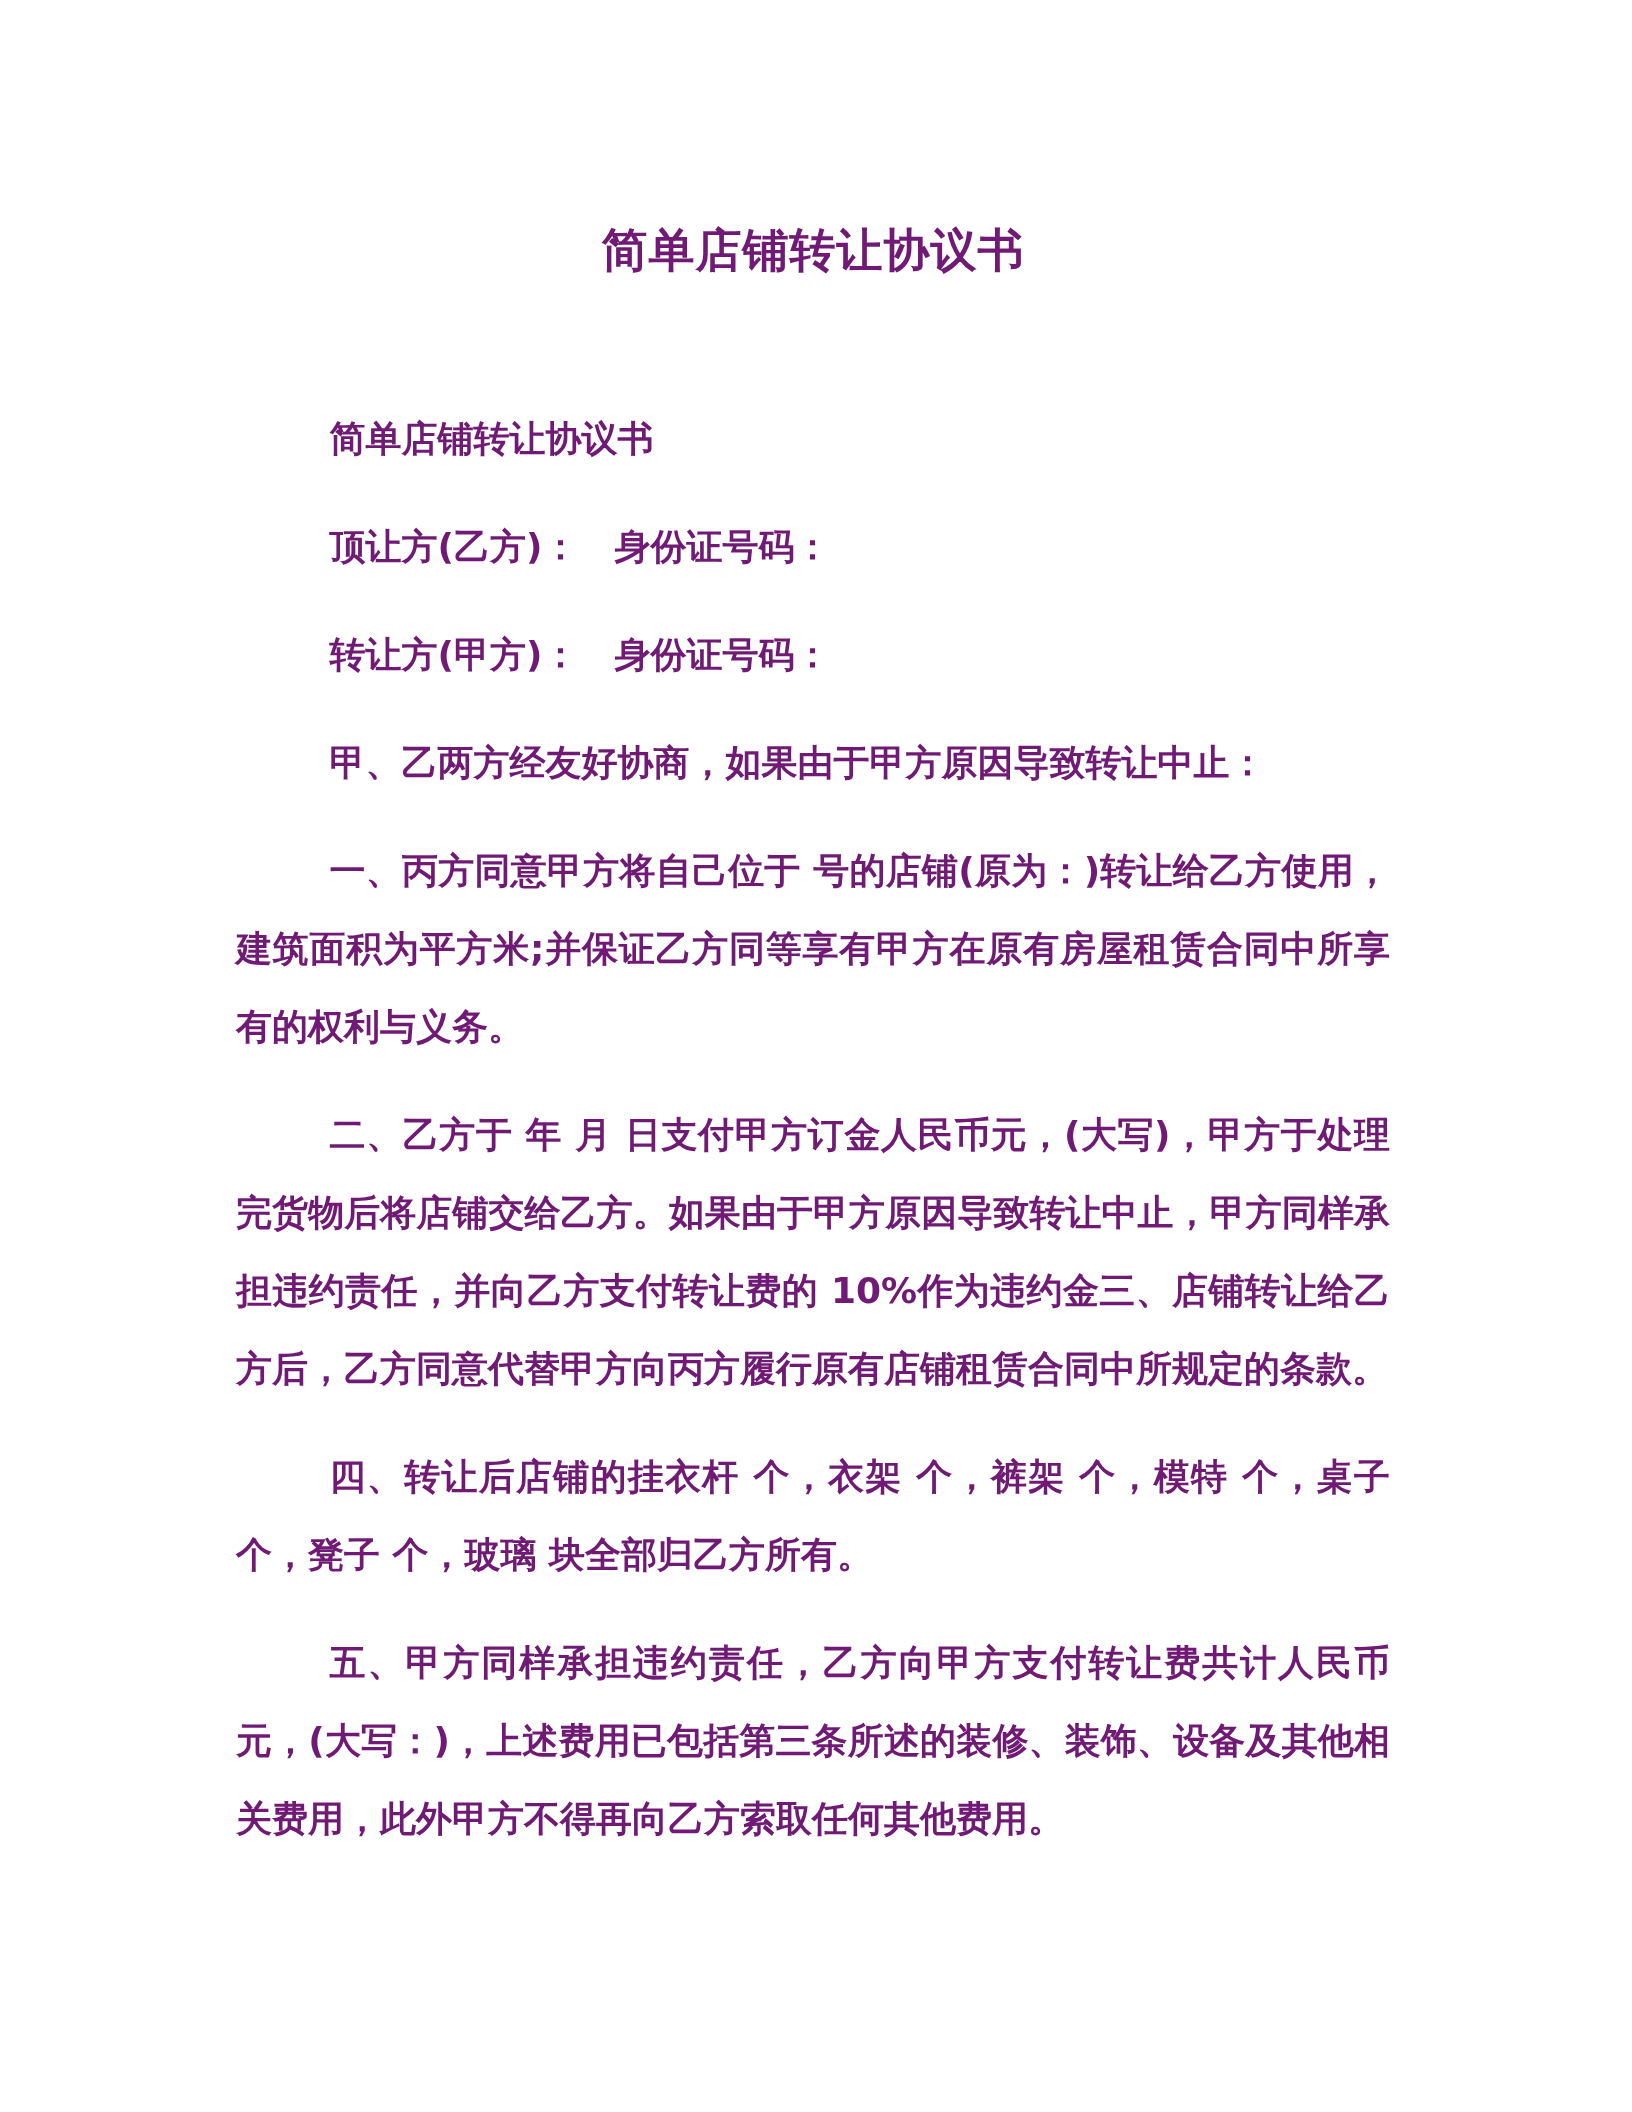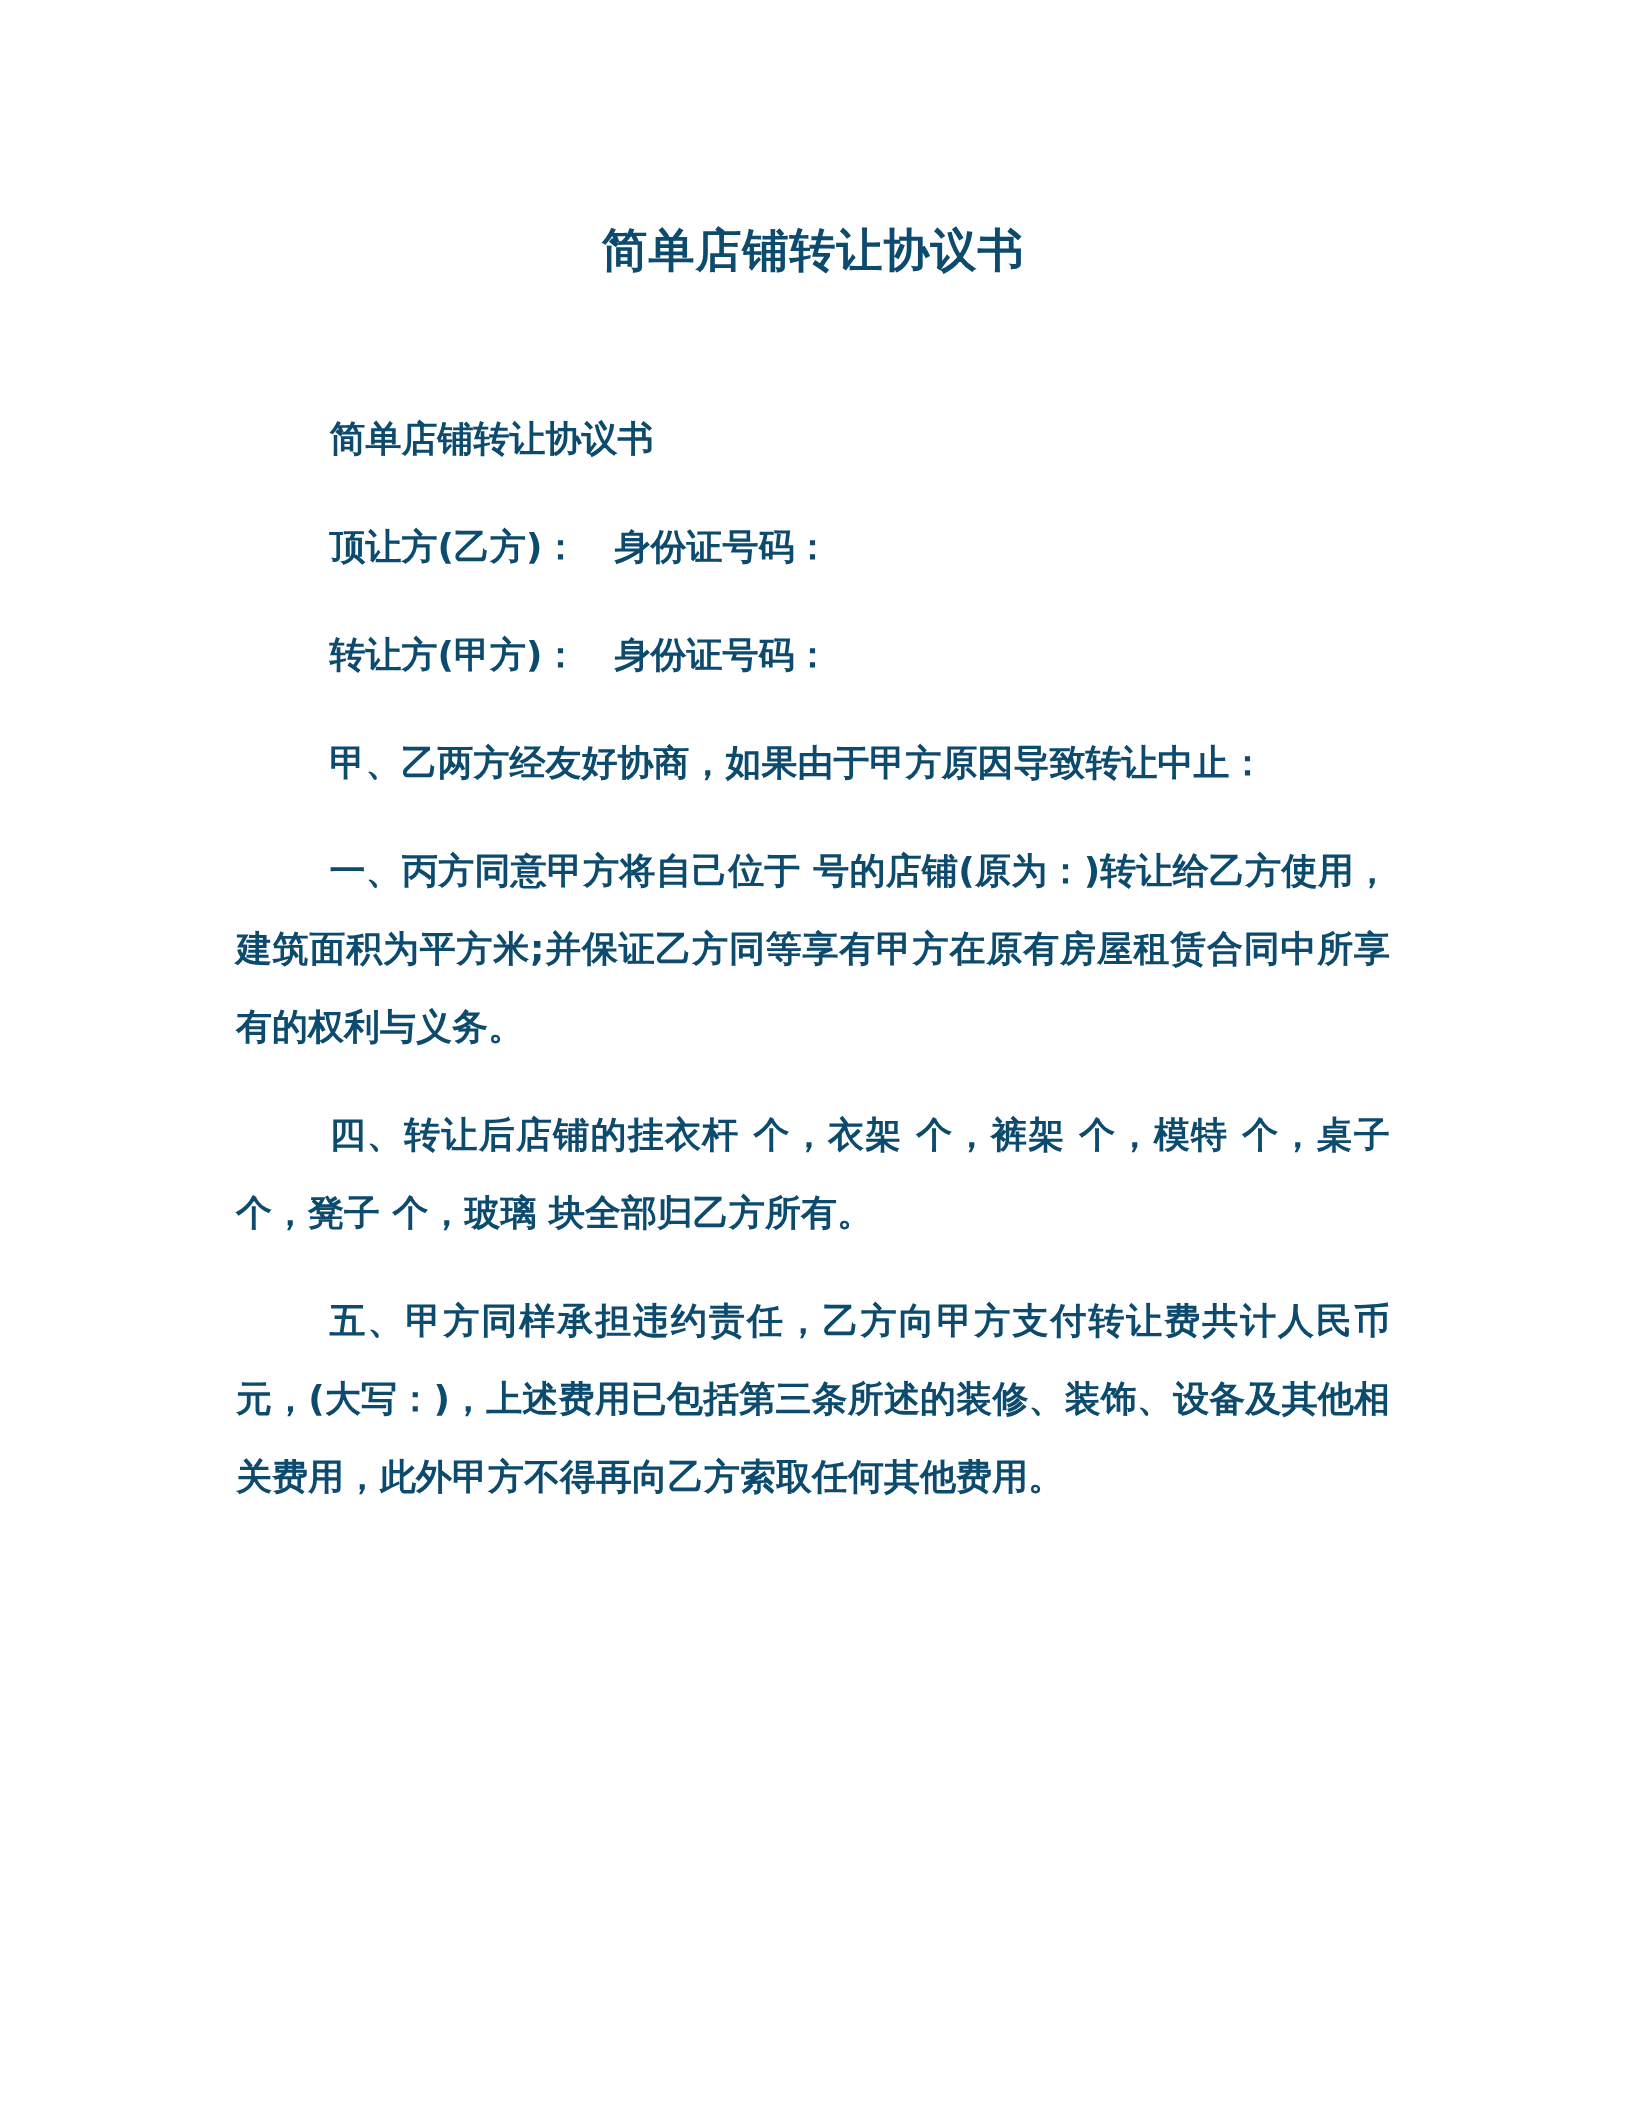--- a/index.html
+++ b/index.html
@@ -7,21 +7,21 @@
   html, body {
     background: #ffffff;
   }
 
   .page {
     position: relative;
     width: 1632px;
     height: 2112px;
     margin: 0 auto;
     background: #ffffff;
-    color: #0c4a6e;
+    color: #701a75;
     font-family: "DejaVu Sans", "Liberation Sans", sans-serif;
     font-weight: 700;
     padding: 218px 242px 0 236px;
     overflow: hidden;
   }
 
   .doc-title {
     font-size: 46px;
     line-height: 64px;
     font-weight: 700;
@@ -45,17 +45,18 @@
 <div class="page">
 
   <h1 class="doc-title">简单店铺转让协议书</h1>
 
   <div class="doc-body">
     <p class="para">简单店铺转让协议书</p>
     <p class="para">顶让方(乙方)：　身份证号码：</p>
     <p class="para">转让方(甲方)：　身份证号码：</p>
     <p class="para">甲、乙两方经友好协商，如果由于甲方原因导致转让中止：</p>
     <p class="para">一、丙方同意甲方将自己位于 号的店铺(原为：)转让给乙方使用，建筑面积为平方米;并保证乙方同等享有甲方在原有房屋租赁合同中所享有的权利与义务。</p>
+    <p class="para">二、乙方于 年 月 日支付甲方订金人民币元，(大写)，甲方于处理完货物后将店铺交给乙方。如果由于甲方原因导致转让中止，甲方同样承担违约责任，并向乙方支付转让费的 10%作为违约金三、店铺转让给乙方后，乙方同意代替甲方向丙方履行原有店铺租赁合同中所规定的条款。</p>
     <p class="para">四、转让后店铺的挂衣杆 个，衣架 个，裤架 个，模特 个，桌子 个，凳子 个，玻璃 块全部归乙方所有。</p>
     <p class="para">五、甲方同样承担违约责任，乙方向甲方支付转让费共计人民币元，(大写：)，上述费用已包括第三条所述的装修、装饰、设备及其他相关费用，此外甲方不得再向乙方索取任何其他费用。</p>
   </div>
 
 </div>
 
 </body></html>

